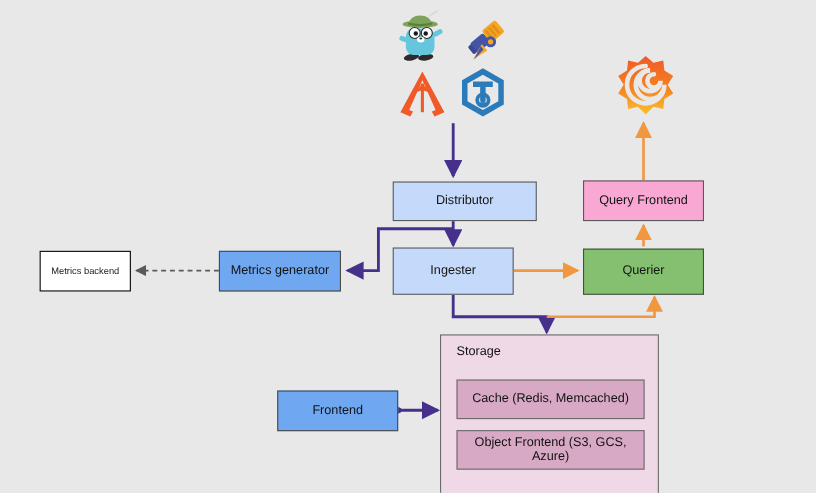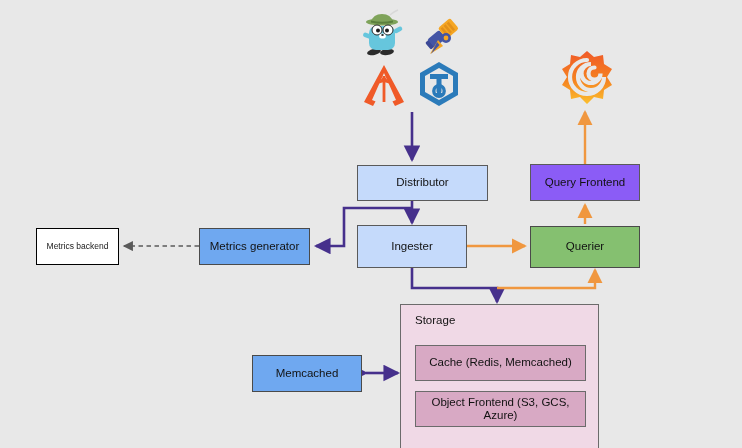--- a/index.html
+++ b/index.html
@@ -16,21 +16,21 @@
     box-sizing:border-box;
     display:flex;align-items:center;justify-content:center;
     text-align:center;
     color:#121212;
     font-size:11.5px;
     line-height:1.15;
     border:1.2px solid #5f5f5f;
   }
   .node.blue-light{background:#c5dafb;border-color:#5a5a5a;}
   .node.blue-mid{background:#6fa8f0;border-color:#4a4a4a;}
-  .node.green-light{background:#8b5cf6;border-color:#5a5a5a;}
+  .node.green-light{background:#f9a8d4;border-color:#5a5a5a;}
   .node.green-mid{background:#85c070;border-color:#4a4a4a;}
   .node.pink-outer{background:#f0d9e6;border-color:#6b6b6b;display:block;}
   .node.pink-inner{background:#d8a9c4;border-color:#6b6b6b;}
   .node.plain{background:#ffffff;border:1.6px solid #000000;font-size:8.5px;color:#1a1a1a;text-align:right;}
   .storage-label{
     position:absolute;left:14px;top:9px;
     font-size:11.5px;color:#121212;
   }
   .logo{position:absolute;}
   svg.arrows{position:absolute;left:0;top:0;pointer-events:none;}
@@ -190,21 +190,21 @@
 
   <div class="node green-light" style="left:530px;top:164px;width:110px;height:37px;">
     <span>Query Frontend</span>
   </div>
 
   <div class="node green-mid" style="left:530px;top:226px;width:110px;height:42px;">
     <span>Querier</span>
   </div>
 
   <div class="node blue-mid" style="left:252px;top:355px;width:110px;height:37px;">
-    <span>Memcached</span>
+    <span>Frontend</span>
   </div>
 
   <div class="node pink-outer" style="left:400px;top:304px;width:199px;height:168px;">
     <span class="storage-label">Storage</span>
 
     <div class="node pink-inner" style="left:14px;top:40px;width:171px;height:36px;">
       <span>Cache (Redis, Memcached)</span>
     </div>
 
     <div class="node pink-inner" style="left:14px;top:86px;width:171px;height:36px;">

